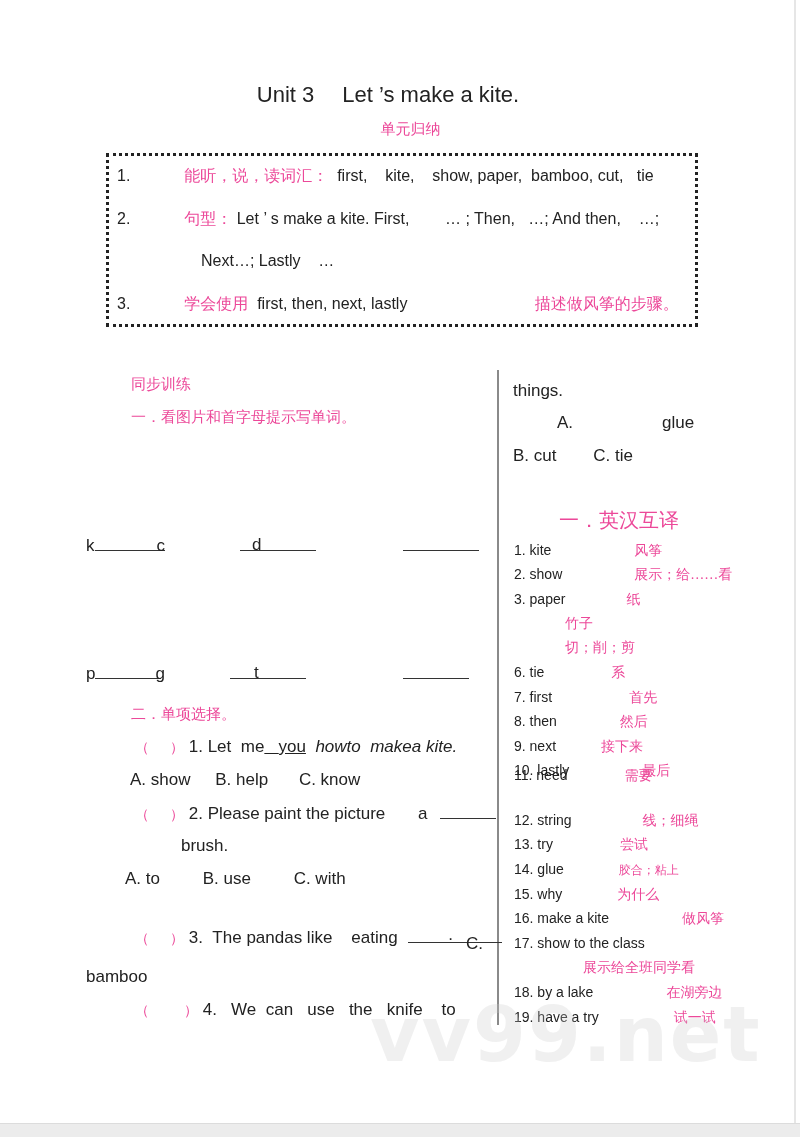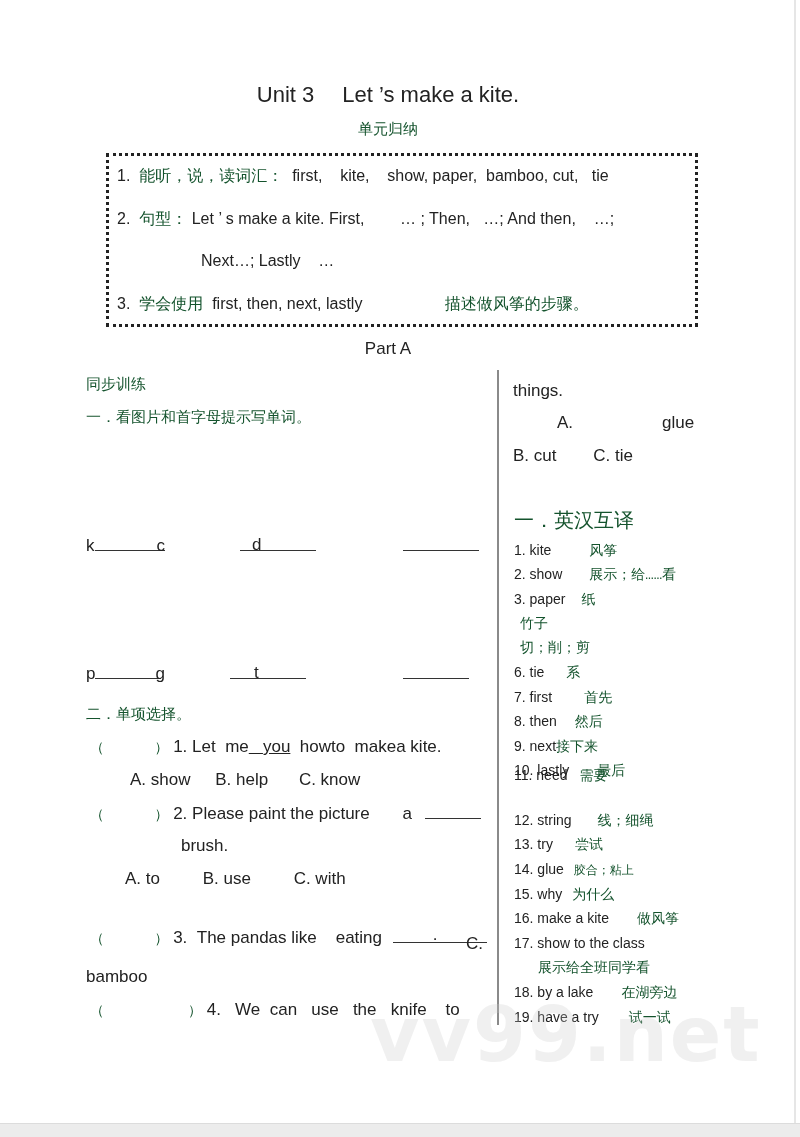--- a/index.html
+++ b/index.html
@@ -15,21 +15,21 @@
     .page {
       position: absolute; left: 0; top: 0; width: 796px; height: 1124px;
       background: #fff;
       border-right: 2px solid #e6e6e6;
     }
     .bottom-bar {
       position: absolute; left: 0; top: 1123px; width: 800px; height: 14px;
       background: #ececec; border-top: 1px solid #dcdcdc;
     }
     .abs { position: absolute; white-space: nowrap; }
-    .cn { font-family: Liberation Mono, monospace; color: #14532d; }
+    .cn { font-family: Liberation Serif, serif; color: #ec4899; padding-left: 45px; }
     .title { left: 0; width: 776px; top: 82px; text-align: center; font-size: 22px; color: #222; }
     .title .gap { display: inline-block; width: 28px; }
     .subtitle { left: 0; width: 776px; top: 120px; text-align: center; font-size: 15px; }
 
     .summary-box {
       position: absolute; left: 106px; top: 153px; width: 592px; height: 174px;
       border: 3px dotted #222;
     }
     .sum-line { position: absolute; left: 8px; font-size: 16px; color: #222; white-space: nowrap; }
     .sum-line .cn { font-size: 16px; }
@@ -75,21 +75,20 @@
       <span style="white-space:pre;">Next…; Lastly    …</span>
     </div>
     <div class="sum-line" style="top:138px;">
       <span>3.</span>&nbsp;
       <span class="cn">学会使用</span>&nbsp;
       <span>first, then, next, lastly</span>
       <span class="cn" style="margin-left:78px;">描述做风筝的步骤。</span>
     </div>
   </div>
 
-  <div class="abs parta">Part A</div>
 
   <div class="divider"></div>
 
   <div class="abs cn" style="left:86px; top:375px; font-size:15px;">同步训练</div>
   <div class="abs cn" style="left:86px; top:408px; font-size:15px;">一．看图片和首字母提示写单词。</div>
 
   <div class="abs left-txt" style="left:86px; top:536px;">
     <span>k</span><span class="blank" style="width:70px;"></span><span style="margin-left:-8px;">c</span>
   </div>
   <div class="abs left-txt" style="left:240px; top:536px;">
@@ -106,21 +105,21 @@
     <span class="blank" style="width:76px; position:relative;"><span style="position:absolute; left:24px; top:-2px;">t</span></span>
   </div>
   <div class="abs left-txt" style="left:403px; top:664px;">
     <span class="blank" style="width:66px;"></span>
   </div>
 
   <div class="abs cn" style="left:86px; top:705px; font-size:15px;">二．单项选择。</div>
 
   <div class="abs left-txt" style="left:90px; top:737px;">
     <span class="cn" style="font-size:14px; white-space:pre;">（      ）</span>
-    <span style="white-space:pre;">1. Let  me</span><span style="text-decoration:underline;">&nbsp;&nbsp;&nbsp;<span>you</span></span><span style="white-space:pre;">  howto  makea kite.</span>
+    <span style="white-space:pre;">1. Let  me</span><span style="text-decoration:underline;">&nbsp;&nbsp;&nbsp;<span>you</span></span><span style="white-space:pre;font-style:italic;">  howto  makea kite.</span>
   </div>
   <div class="abs left-txt" style="left:130px; top:770px;">
     <span>A. show</span>
     <span style="margin-left:20px;">B. help</span>
     <span style="margin-left:26px;">C. know</span>
   </div>
 
   <div class="abs left-txt" style="left:90px; top:804px;">
     <span class="cn" style="font-size:14px; white-space:pre;">（      ）</span>
     <span>2. Please paint the picture</span>

